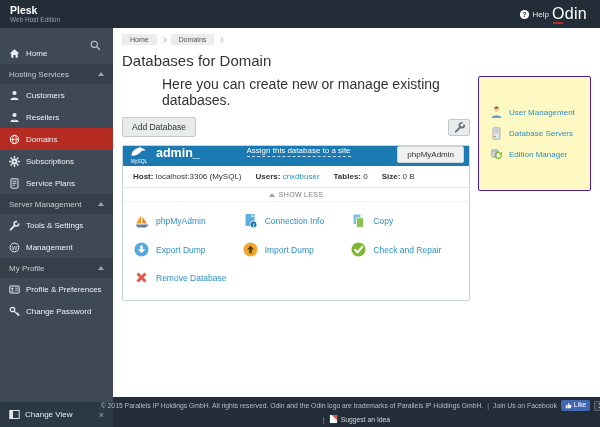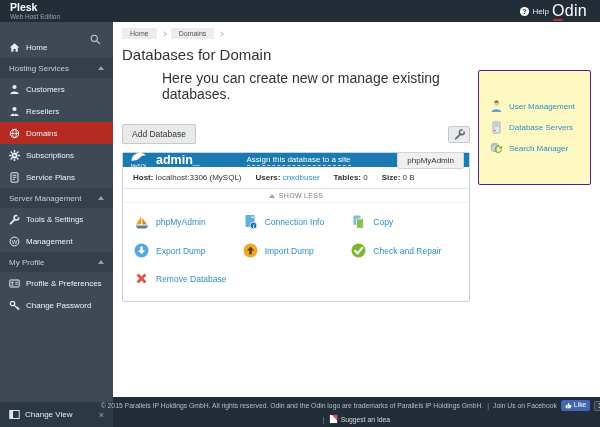--- a/index.html
+++ b/index.html
@@ -1,21 +1,21 @@
 <!DOCTYPE html>
 <html><head>
 <meta charset="utf-8">
 <style>
   *{margin:0;padding:0;box-sizing:border-box}
   html,body{background:#555}
   body{font-family:"Liberation Sans",sans-serif;}
   .app{width:600px;height:427px;background:#fff;position:relative;overflow:hidden;display:flex;flex-direction:column;margin:0 auto;}
 
   
-  .topbar{height:22px;background:#222d38;display:flex;align-items:center;justify-content:space-between;padding:0 13px 0 10px;flex:0 0 auto;}
+  .topbar{height:28px;background:#222d38;display:flex;align-items:center;justify-content:space-between;padding:0 13px 0 10px;flex:0 0 auto;}
   .brand-name{color:#fff;font-size:10.5px;font-weight:bold;line-height:11px;}
   .brand-edition{color:#97a2ac;font-size:6.5px;line-height:8px;}
   .topbar-right{display:flex;align-items:center;gap:3px;}
   .help{display:flex;align-items:center;gap:3px;color:#e8edf1;font-size:8px;cursor:pointer;}
   .odin{color:#fff;font-size:16px;position:relative;letter-spacing:.3px;line-height:16px;}
   .odin::after{content:"";position:absolute;left:1px;bottom:-2px;width:10px;height:2px;background:#b1302a;}
 
   .row{flex:1;display:flex;min-height:0;}
 
   
@@ -36,27 +36,27 @@
   
   .main{flex:1;display:flex;flex-direction:column;min-width:0;background:#fff;}
   .content{flex:1;padding:6px 9px 0 9px;border-radius:32px;}
   .breadcrumb{display:flex;align-items:center;gap:5px;}
   .crumb{background:#ececec;color:#555;font-size:7px;padding:2px 8px;cursor:pointer;}
   .crumb-sep{width:4px;height:4px;border-top:1px solid #c0c0c0;border-right:1px solid #c0c0c0;transform:rotate(45deg);}
   .page-title{font-size:15px;color:#333;margin-top:7px;font-weight:400;}
   .content-row{display:flex;margin-top:7px;gap:8px;align-items:flex-start;}
   .content-left{width:348px;flex:0 0 auto;}
   .desc{font-size:14px;color:#333;padding-left:40px;}
-  .toolbar{display:flex;align-items:center;justify-content:space-between;margin-top:22px;}
+  .toolbar{display:flex;align-items:center;justify-content:space-between;margin-top:9px;}
   .btn{background:#e9eaea;border:1px solid #c6c8c9;border-radius:2px;font-size:8.5px;color:#333;padding:4px 9px;cursor:pointer;font-family:inherit;}
   .icon-btn{background:#e9eaea;border:1px solid #c6c8c9;border-radius:2px;width:22px;height:17px;display:flex;align-items:center;justify-content:center;cursor:pointer;}
 
   
   .db-card{margin-top:8px;border:1px solid #c6d3dd;border-radius:2px;background:#fff;}
-  .db-head{background:#1b7ab1;height:14px;display:flex;align-items:center;padding:0 5px 0 7px;gap:8px;}
+  .db-head{background:#1b7ab1;height:20px;display:flex;align-items:flex-start;padding:0 5px 0 7px;gap:8px;}
   .mysql-logo{display:flex;flex-direction:column;align-items:center;line-height:0;}
   .mysql-logo .engine{color:#fff;font-size:5px;line-height:5px;margin-top:1px;}
   .db-name{color:#fff;font-size:12.5px;font-weight:bold;}
   .assign-link{color:#fff;font-size:8px;margin:0 auto;border-bottom:1px dashed rgba(255,255,255,.75);cursor:pointer;padding-bottom:1px;}
   .pma-btn{background:#eef0f1;border:1px solid #d2d6d9;border-radius:2px;color:#333;font-size:8px;padding:3px 9px;cursor:pointer;font-family:inherit;}
   .db-info{display:flex;gap:14px;align-items:center;height:21px;padding:0 10px;font-size:8px;color:#333;}
   .db-info b{font-weight:bold;}
   .db-info .link{color:#2e8fc7;cursor:pointer;}
   .show-less{height:15px;display:flex;align-items:center;justify-content:center;gap:4px;border-top:1px solid #e6e6e6;border-bottom:1px solid #f1f1f1;color:#7d7d7d;font-size:7px;cursor:pointer;letter-spacing:.3px;}
   .actions{display:grid;grid-template-columns:1fr 1fr 1fr;row-gap:13px;padding:11px 10px 15px;}
@@ -398,21 +398,21 @@
             </span>
             <span class="panel-link">
               <span class="ic">
                   <svg width="13" height="13" viewBox="0 0 13 13">
                     <ellipse cx="5" cy="3" rx="3.6" ry="1.6" fill="#cfd6dc" stroke="#97a1ab" stroke-width=".7"></ellipse>
                     <path d="M1.4 3 V8 c0 .9 1.6 1.6 3.6 1.6 .6 0 1.2 -.06 1.7 -.17 V3 Z" fill="#cfd6dc" stroke="#97a1ab" stroke-width=".7"></path>
                     <path d="M11.3 7.4 a3.1 3.1 0 1 1 -1.3 -2.6" fill="none" stroke="#7cb82f" stroke-width="1.3"></path>
                     <path d="M12.3 3.8 L11.7 7.6 L8.8 6 Z" fill="#7cb82f"></path>
                   </svg>
                 </span>
-              <span>Search Manager</span>
+              <span>Edition Manager</span>
             </span>
           </div>
         </div>
       </div>
 
       <footer class="footer">
         <div class="footer-line">
           <span>© 2015 Parallels IP Holdings GmbH. All rights reserved. Odin and the Odin logo are trademarks of Parallels IP Holdings GmbH.</span>
           <span class="f-sep">|</span>
           <span>Join Us on Facebook</span>

